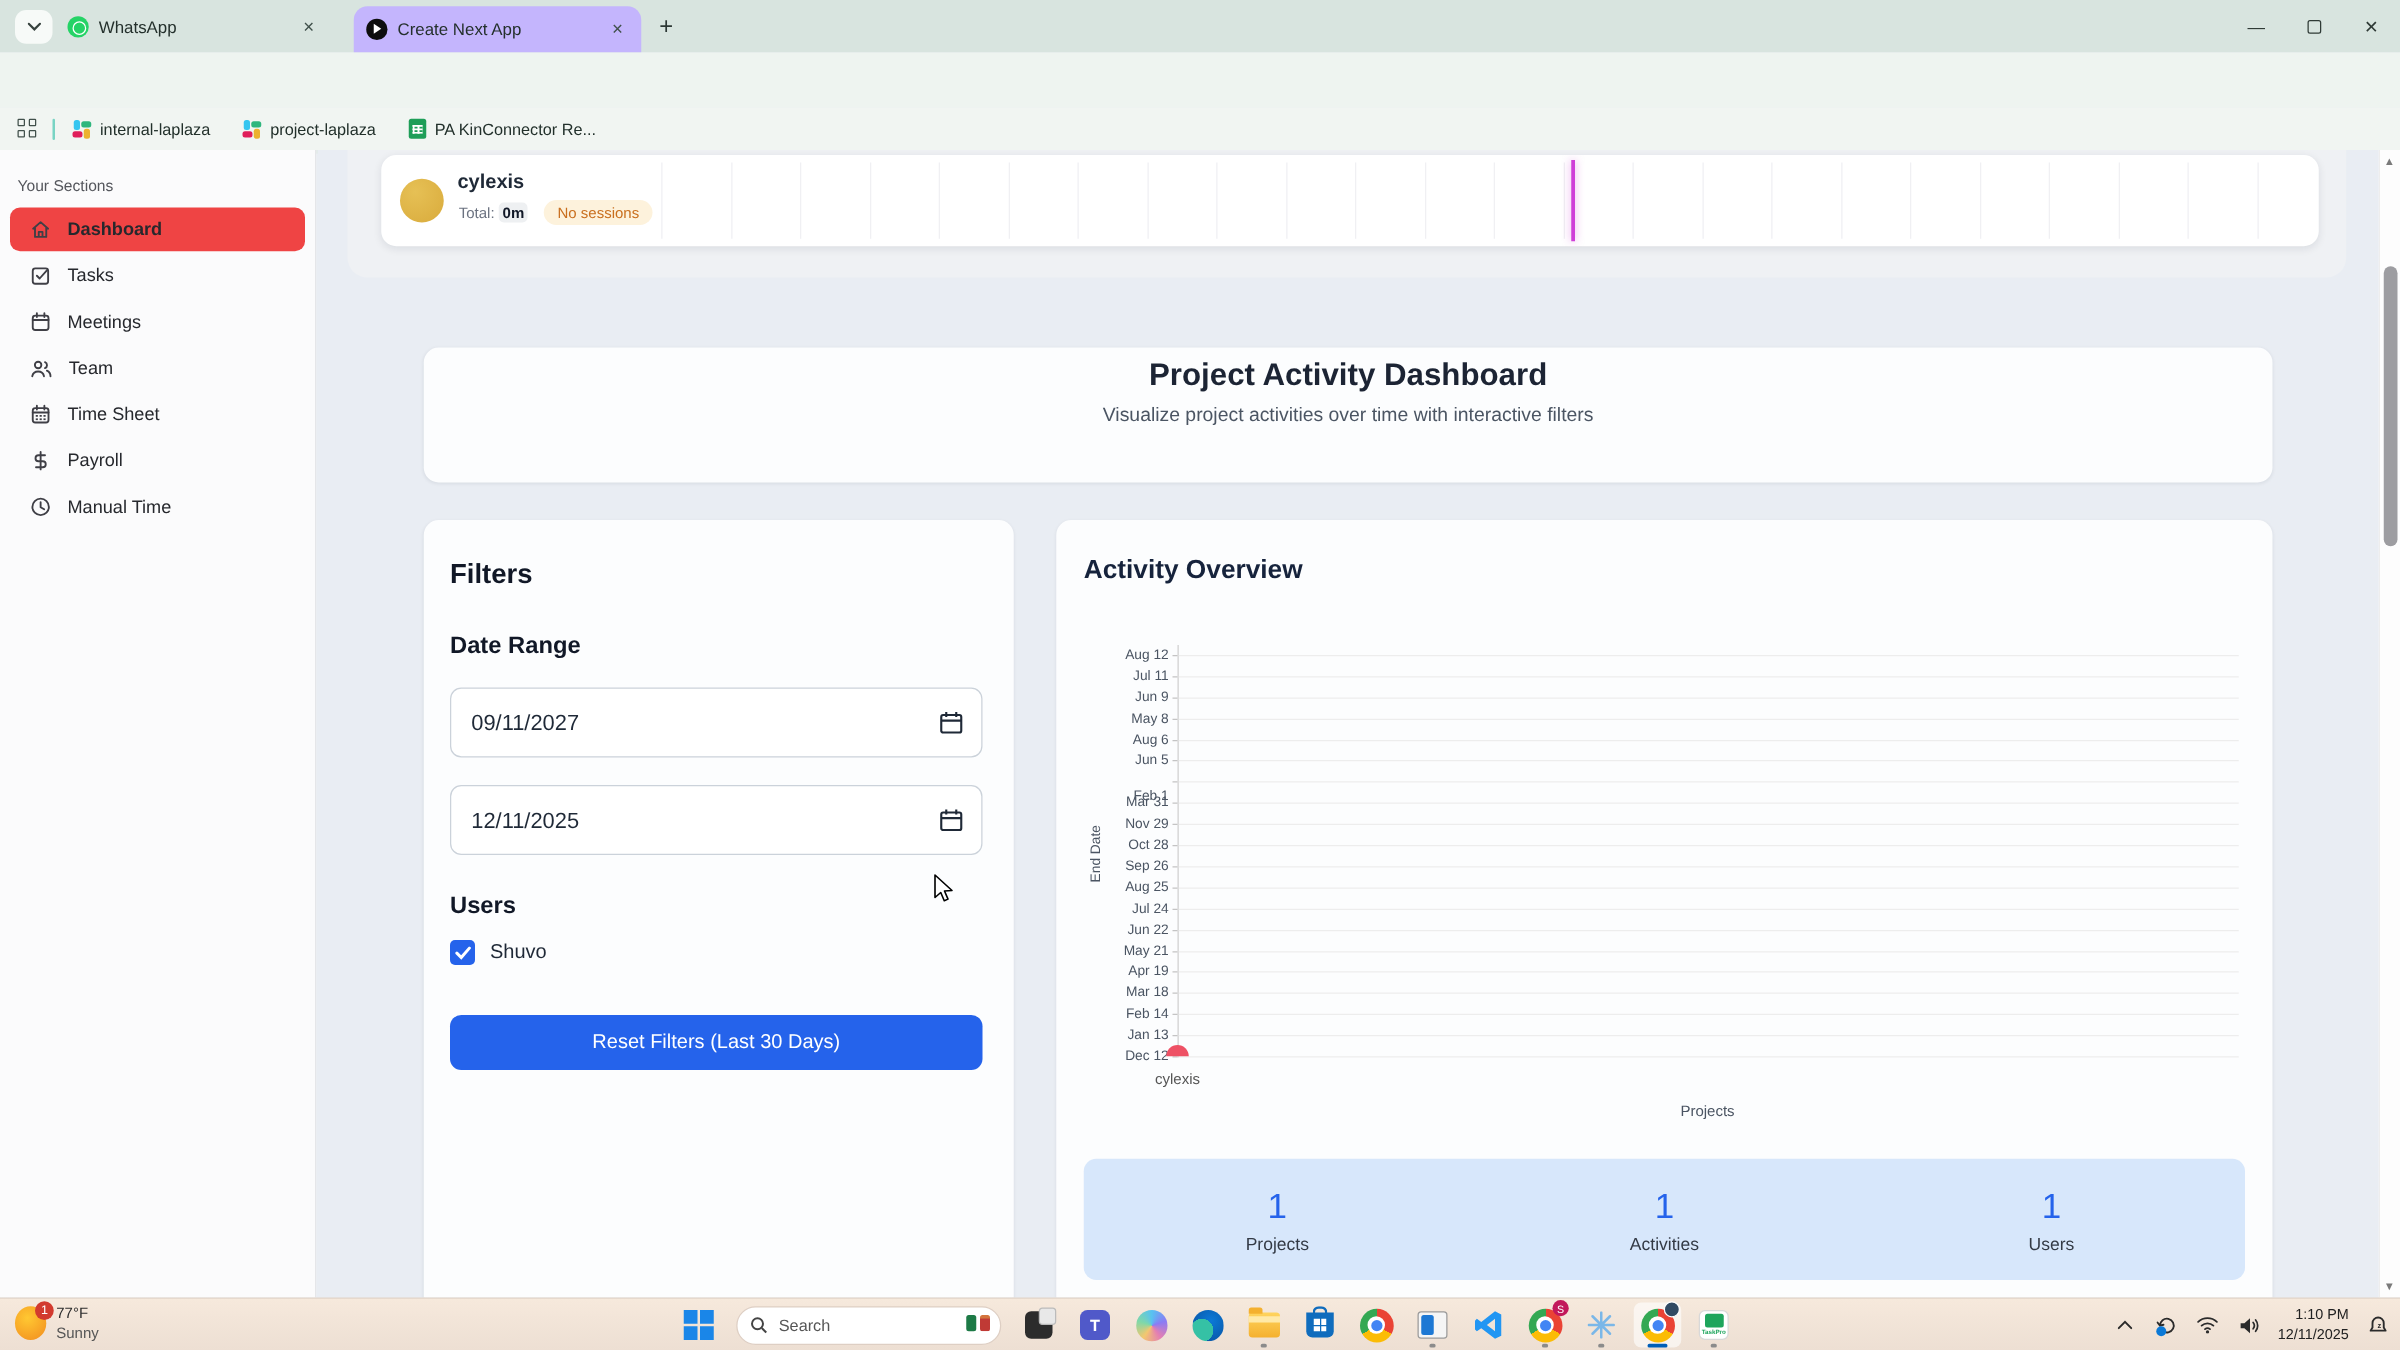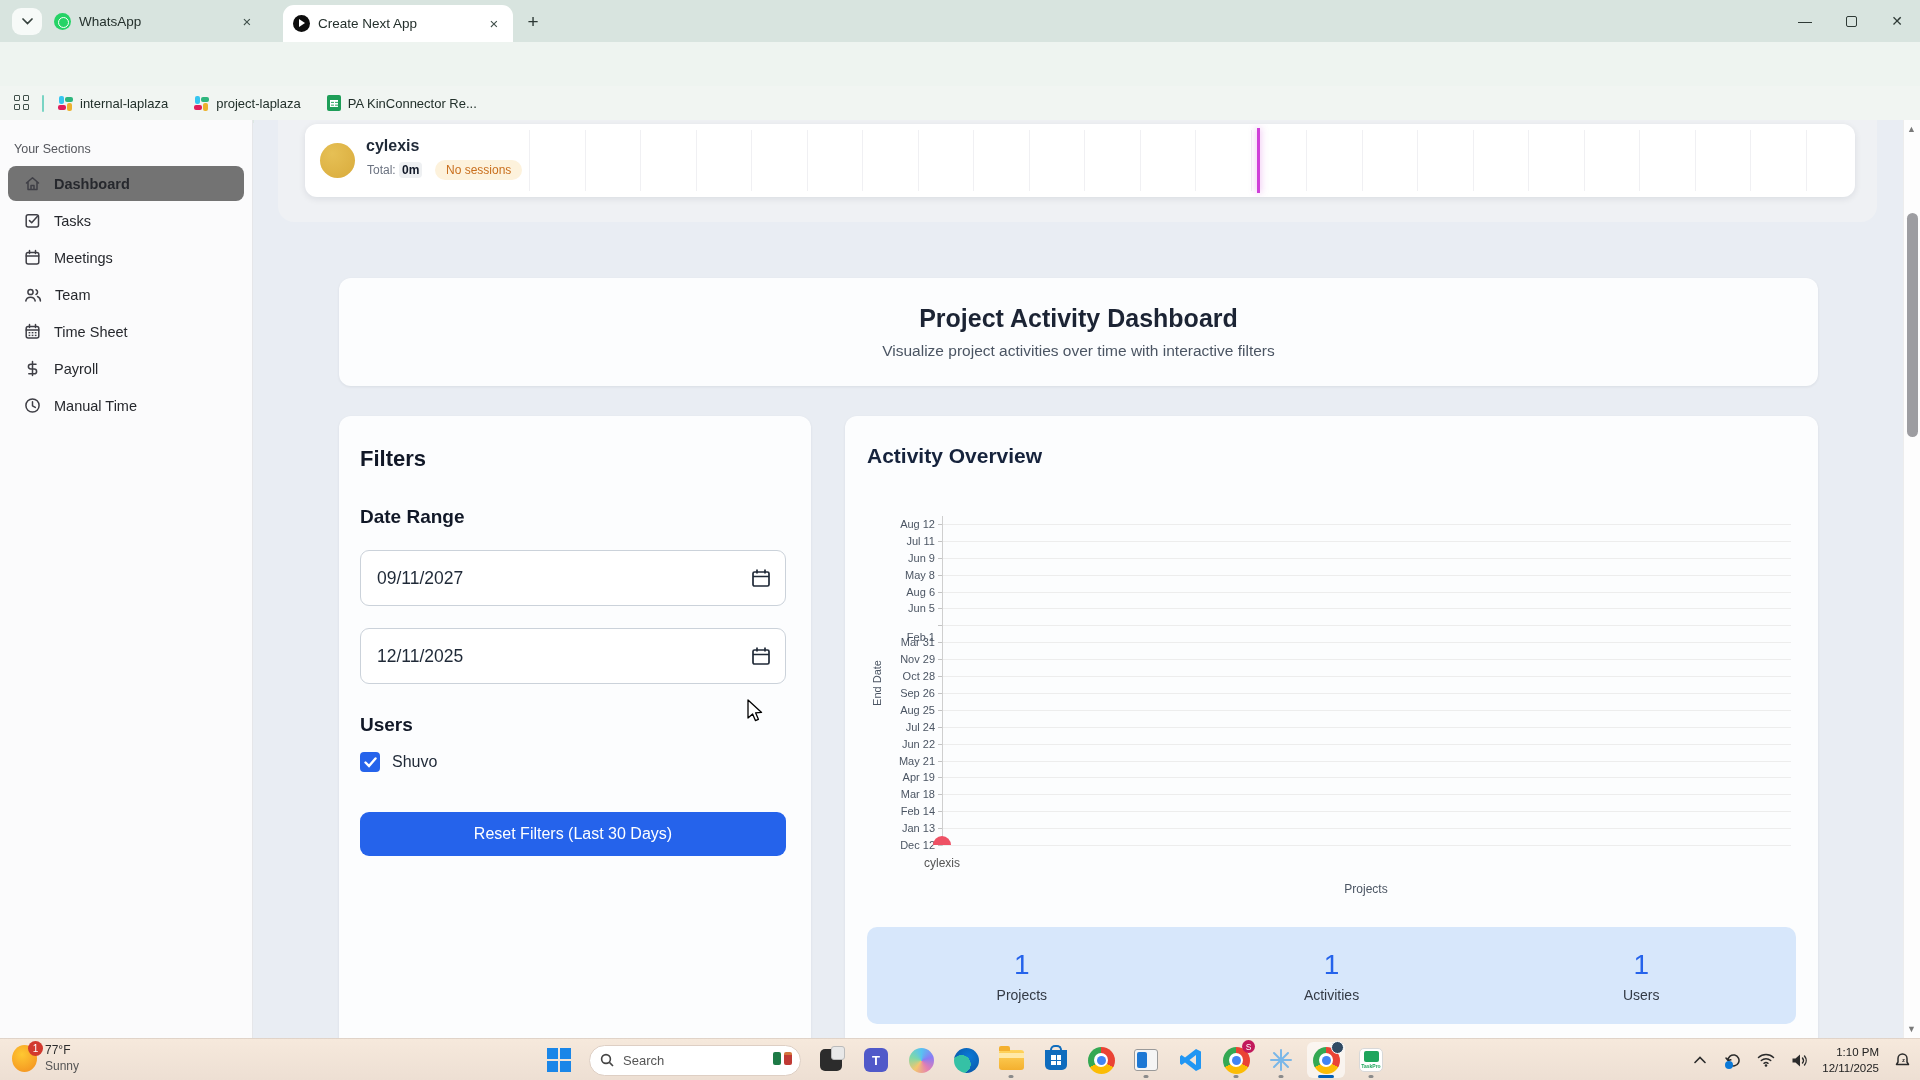--- a/index.html
+++ b/index.html
@@ -6,21 +6,21 @@
   html,body { background:#ccc; }
   .screen{ position:relative; width:1920px; height:1080px; overflow:hidden;
     font-family:"Liberation Sans", sans-serif; background:#e9edf3; }
 
   
   #tabbar{ position:absolute; left:0; top:0; width:100%; height:42px; background:#d8e4df; }
   .tab-search{ position:absolute; left:12px; top:8px; width:30px; height:27px; background:#f7faf8; border-radius:9px;
     display:flex; align-items:center; justify-content:center; color:#37423e; }
   .tab{ position:absolute; top:0; height:42px; display:flex; align-items:center; gap:8px; padding:0 10px; color:#24302c; font-size:13.5px; }
   .tab.inactive{ left:44px; width:222px; }
-  .tab.active{ left:283px; width:230px; top:5px; height:37px; background:#ffffff; border-radius:11px 11px 0 0; }
+  .tab.active{ left:283px; width:230px; top:5px; height:37px; background:#c4b5fd; border-radius:11px 11px 0 0; }
   .tab .close{ margin-left:auto; color:#40504b; font-size:15px; width:18px; text-align:center; border-radius:50%; }
   .favicon-wa{ width:17px;height:17px;border-radius:50%;background:#25d366; position:relative; flex:0 0 auto;}
   .favicon-wa::after{content:"";position:absolute;left:4px;top:4px;width:9px;height:9px;border:1.6px solid #fff;border-radius:50%;}
   .favicon-next{ width:17px;height:17px;border-radius:50%;background:#0d0d0d; position:relative; flex:0 0 auto;}
   .favicon-next::after{content:"";position:absolute;left:6px;top:4px;width:0;height:0;border-left:6px solid #fff;border-top:4.5px solid transparent;border-bottom:4.5px solid transparent;}
   .newtab{ position:absolute; left:521px; top:10px; width:24px; height:24px; color:#2c3734; font-size:19px; text-align:center; line-height:23px;}
   .wincontrols{ position:absolute; right:0; top:0; height:42px; display:flex; }
   .winbtn{ width:46px; height:42px; display:flex; align-items:center; justify-content:center; color:#2f3a36; font-size:14px; }
   .winbtn .maxbox{ width:11px; height:11px; border:1.2px solid #2f3a36; border-radius:2px; }
 
@@ -57,40 +57,40 @@
   
   #scrollbar{ position:absolute; right:0; top:120px; width:17px; bottom:42px; background:#fdfdfd; border-left:1px solid #ededed;}
   #scrollbar .arrow{ position:absolute; left:3px; width:10px; color:#7a7a7a; font-size:9px; }
   #scroll-thumb{ position:absolute; left:3px; width:11px; top:93px; height:224px; background:#9d9da1; border-radius:6px; }
 
   
   #sidebar{ position:absolute; left:0; top:120px; width:253px; bottom:42px; background:#fbfbfc; border-right:1px solid #e5e6e9; }
   .side-heading{ margin:22px 0 10px 14px; font-size:12.5px; color:#54565c; }
   .side-item{ display:flex; align-items:center; gap:13px; height:35px; margin:2px 8px; padding-left:16px; border-radius:8px;
     font-size:14.5px; color:#26282d; }
-  .side-item.active{ background:#737373; font-weight:bold; }
+  .side-item.active{ background:#ef4444; font-weight:bold; }
   .side-item svg{ flex:0 0 auto; }
 
   #content{ position:absolute; left:254px; top:120px; right:17px; bottom:42px; background:#e9edf3; overflow:hidden; }
   #top-strip{ position:absolute; left:24px; top:0; width:1599px; height:102px; background:#eff1f4; border-radius:0 0 16px 16px; }
   #session-card{ position:absolute; left:27px; top:4px; width:1550px; height:73px; background:#fff; border-radius:12px;
     box-shadow:0 2px 7px rgba(15,23,42,.09); overflow:hidden; }
   .sc-avatar{ position:absolute; left:15px; top:19px; width:35px; height:35px; border-radius:50%;
     background:radial-gradient(circle at 35% 30%, #e3bb52, #d3a232); }
   .sc-name{ position:absolute; left:61px; top:13px; font-size:16px; font-weight:bold; color:#1f2937; }
   .sc-total{ position:absolute; left:62px; top:39px; font-size:12px; color:#6b7280; }
   .sc-total b{ color:#111827; background:#eef0f2; border-radius:4px; padding:1px 3px; }
   .sc-badge{ position:absolute; left:130px; top:36px; font-size:12px; color:#c96f1e; background:#fdf2dc; border-radius:10px; padding:3px 11px; }
   .sc-grid{ position:absolute; top:6px; bottom:6px; width:1px; background:#f0f0f3; }
   .sc-marker{ position:absolute; left:952px; top:4px; bottom:4px; width:2.5px; background:#cf3fd8;
     box-shadow:0 0 7px rgba(207,63,216,.5); }
 
   .card{ background:#fcfdfe; border-radius:12px; box-shadow:0 1px 3px rgba(15,23,42,.07); }
   #title-card{ position:absolute; left:85px; top:158px; width:1479px; height:108px; text-align:center; }
-  #title-card h1{ margin-top:26px; font-size:25px; color:#1c2434; }
+  #title-card h1{ margin-top:8px; font-size:25px; color:#1c2434; }
   #title-card p{ margin-top:9px; font-size:15.5px; color:#4b5563; }
 
   #filters-card{ position:absolute; left:85px; top:296px; width:472px; height:640px; padding:30px 21px; }
   .f-heading{ font-size:22px; font-weight:bold; color:#111827; }
   .f-sub{ font-size:19px; font-weight:bold; color:#111827; margin-top:34px; }
   .f-input{ position:relative; margin-top:22px; width:426px; height:56px; border:1px solid #cbd2da; border-radius:9px; background:#fff; }
   .f-input input{ width:100%; height:100%; border:0; outline:0; background:transparent; padding:0 46px 0 16px;
     font-size:17.5px; color:#1f2937; font-family:"Liberation Sans",sans-serif; }
   .f-cal{ position:absolute; right:14px; top:17px; }
   .f-userrow{ display:flex; align-items:center; gap:12px; margin-top:16px; }

